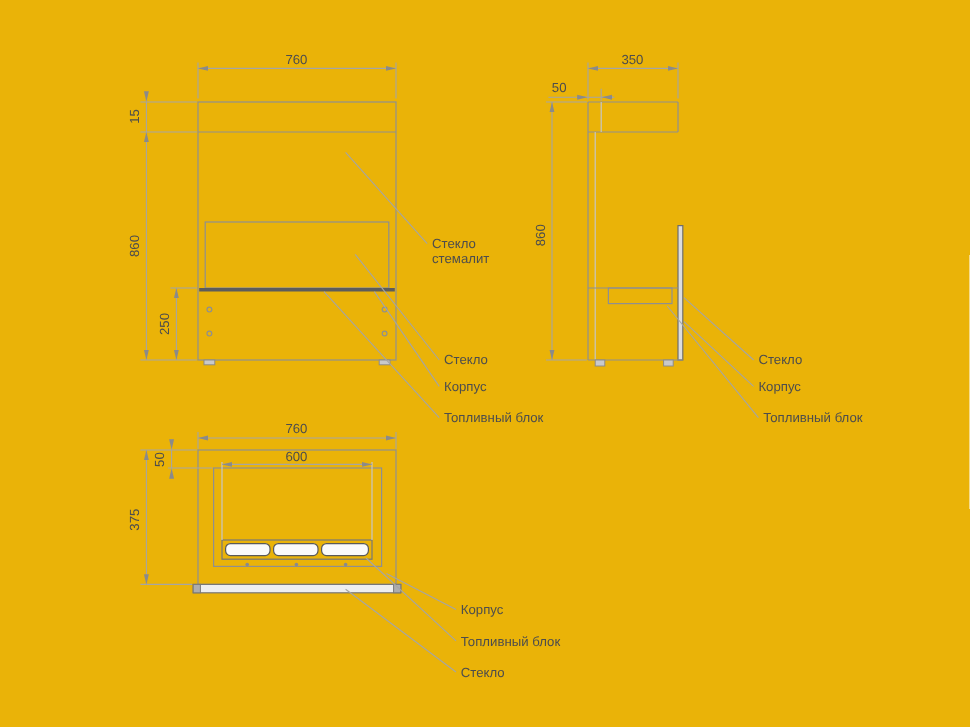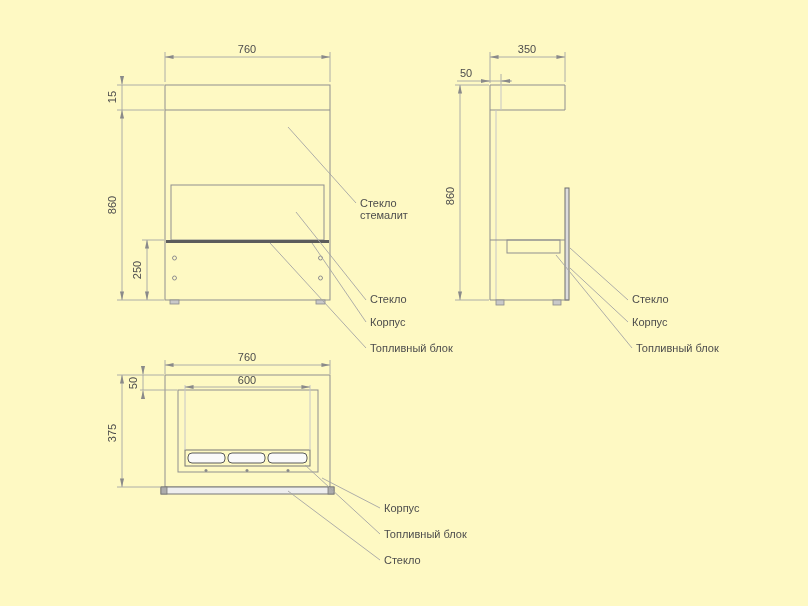--- a/index.html
+++ b/index.html
@@ -1,16 +1,16 @@
 <!DOCTYPE html>
 <html><head>
 <meta charset="utf-8">
 <style>
   html,body{margin:0;padding:0;background:#ffffff;}
-  .stage{position:relative;width:808px;height:606px;background:#fef9c3;overflow:hidden;}
+  .stage{position:relative;width:808px;height:606px;background:#eab308;overflow:hidden;}
   svg{display:block;}
   .ol{stroke:#8f8f8f;stroke-width:1;fill:none;}
   .ol-light{stroke:#c6c6c6;stroke-width:1;fill:none;}
   .thick{stroke:#5c5c5c;stroke-width:3;fill:none;}
   .dm{stroke:#a5a5a5;stroke-width:0.9;fill:none;}
   .ldr{stroke:#a5a5a5;stroke-width:0.9;fill:none;}
   .lbl{font-family:"Liberation Sans",sans-serif;font-size:11px;fill:#4d4d4d;}
   .dim-t{font-family:"Liberation Sans",sans-serif;font-size:11px;fill:#4d4d4d;}
   .foot{fill:#c9c9c9;stroke:#8a8a8a;stroke-width:0.8;}
 </style>

